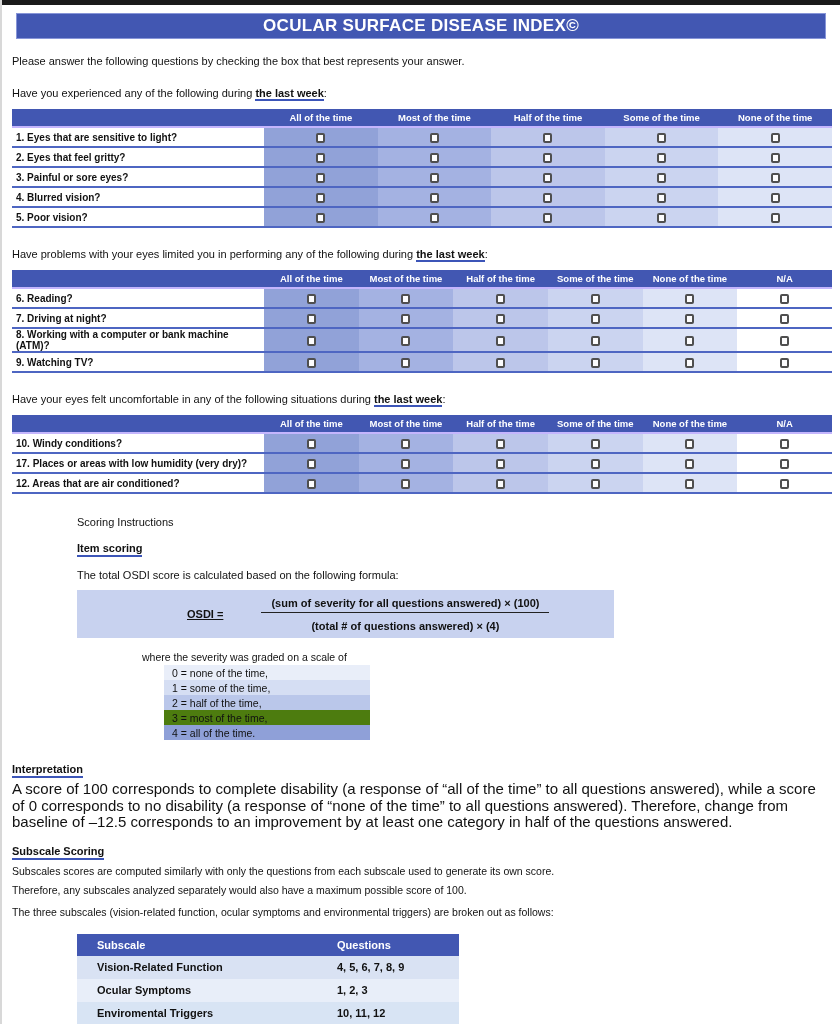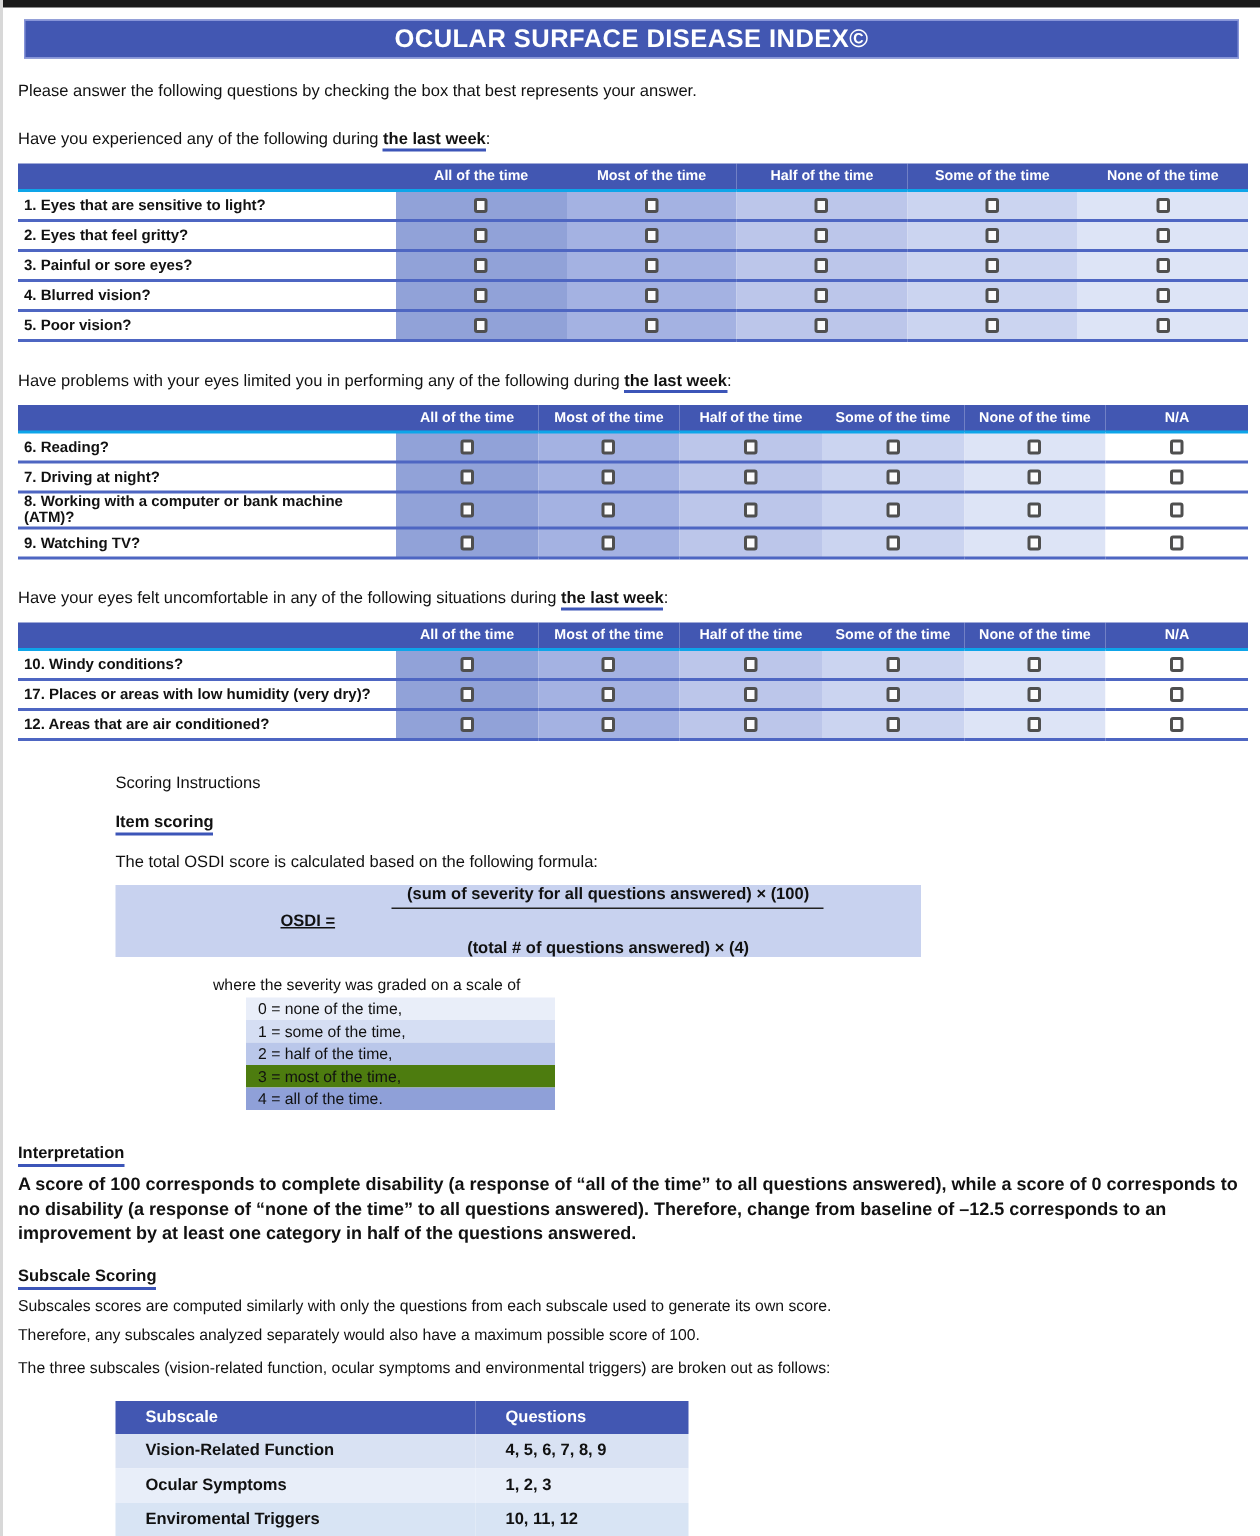--- a/index.html
+++ b/index.html
@@ -21,21 +21,21 @@
 
   .prompt { margin:20px 10px 0 10px; font-size:11px; }
   .prompt .hl { font-weight:bold; border-bottom:2px solid #3c55b8; padding-bottom:0px; }
 
   .q-table {
     margin:10px 10px 0 10px; width:820px; border-collapse:collapse; table-layout:fixed;
     border-bottom:1px solid #4e66c2;
   }
   .q-table th {
     background:#4257b2; color:#fff; font-size:9.5px; font-weight:bold;
-    height:18px; text-align:center; border-bottom:2px solid #0ea5e9;
+    height:18px; text-align:center; border-bottom:2px solid #c4b5fd;
   }
   .q-table td { height:17px; border-bottom:2px solid #4e66c2; }
   .q-table td.q {
     background:#fff; font-size:10px; font-weight:bold; padding-left:4px; text-align:left;
   }
   .q-table td.opt { text-align:center; }
   .cb {
     display:inline-block; width:9px; height:10px; background:#fcfcfd;
     border:2px solid #4f4f4f; border-radius:2px; vertical-align:middle;
   }
@@ -47,29 +47,29 @@
     border-bottom:2px solid #3c55b8; padding-bottom:1px;
   }
   .formula-intro { margin-top:12px; font-size:11px; }
   .formula-box {
     margin-top:9px; width:537px; height:48px; background:#c8d2ef;
     display:flex; align-items:center;
   }
   .formula-box .lhs { margin-left:110px; font-size:11px; font-weight:bold;text-decoration:underline; }
   .formula-box .frac { margin-left:38px; text-align:center; font-size:11px; font-weight:bold; }
   .formula-box .num { padding:0 10px 3px 10px; border-bottom:1.5px solid #222; }
-  .formula-box .den { padding-top:20px; }
+  .formula-box .den { padding-top:7px; }
 
   .scale-intro { margin:13px 0 0 65px; font-size:10.5px; }
   .scale { margin:2px 0 0 87px; width:206px; }
   .scale-row { height:15px; font-size:10.5px; padding-left:8px; display:flex; align-items:center; }
 
   .body-block { margin:0 10px; }
   .interp-head { margin-top:23px; }
-  .interp-body { margin-top:3px; font-size:12px; line-height:16.5px; max-width:818px;font-weight:bold; }
+  .interp-body { margin-top:3px; font-size:15px; line-height:16.5px; max-width:818px; }
   .sub-head { }
   .sub-line { margin-top:4px; font-size:10.5px; line-height:15px; }
   .sub-intro { margin-top:8px; font-size:10.5px; }
 
   .subscale-table {
     margin:16px 0 0 65px; width:382px; border-collapse:collapse; table-layout:fixed;
   }
   .subscale-table th {
     background:#4257b2; color:#fff; font-size:11px; font-weight:bold;
     text-align:left; height:22px; padding-left:20px;

